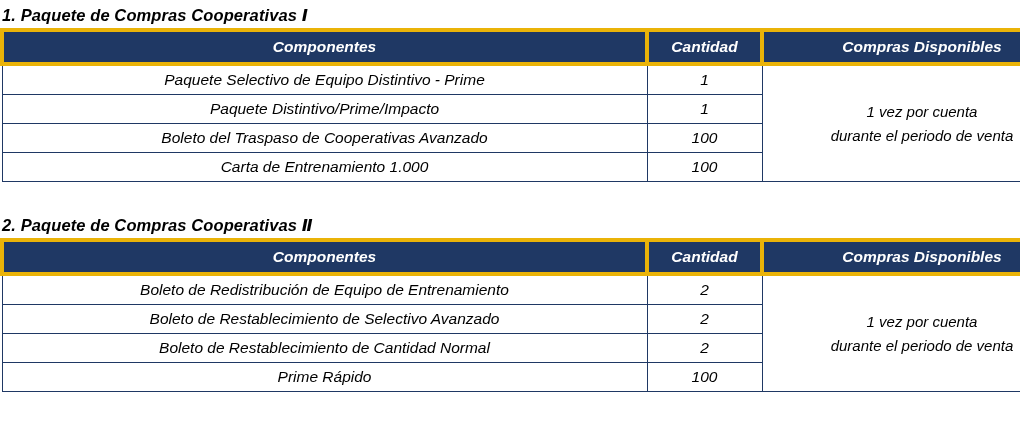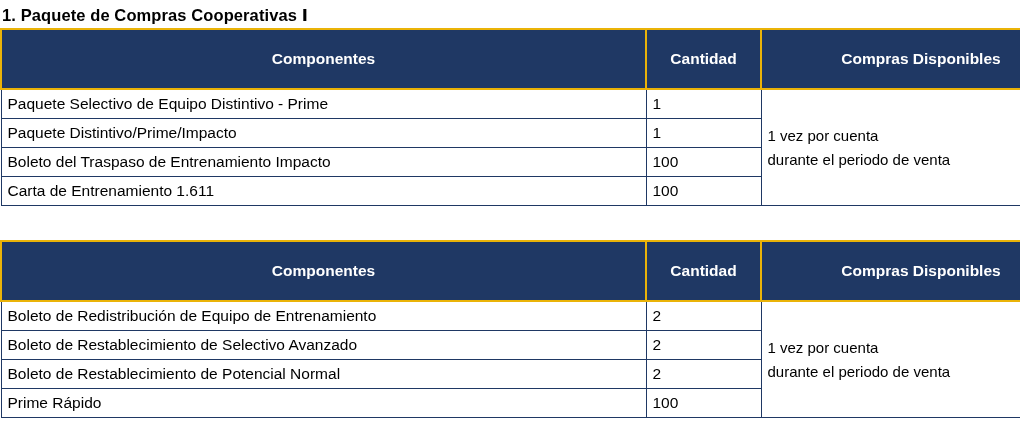--- a/index.html
+++ b/index.html
@@ -15,20 +15,21 @@
     overflow: hidden;
   }
   .page {
     width: 1020px;
     height: 434px;
     position: relative;
     box-sizing: border-box;
   }
   .section {
     width: 1020px;
+    font-style: italic;
   }
   .section-title {
     font-size: 16.5px;
     font-weight: bold;
     color: #000000;
     padding: 0 0 3px 2px;
     letter-spacing: 0.1px;
     white-space: nowrap;
   }
   .section-title .roman {
@@ -45,26 +46,27 @@
   table.pack col.c1 { width: 645px; }
   table.pack col.c2 { width: 115px; }
   table.pack col.c3 { width: 320px; }
   table.pack th {
     background: #1f3864;
     color: #ffffff;
     font-size: 15.5px;
     font-weight: bold;
     text-align: center;
     height: 26px;
-    border: 2px solid #eab308;
-    padding: 16px 4px;
+    border: 4px solid #eab308;
+    padding: 2px 4px;
     white-space: nowrap;
   }
   table.pack td {
     border: 1px solid #1f3864;
+    text-align: center;
     font-size: 15.5px;
     height: 28px;
     padding: 0 6px;
     color: #000000;
     white-space: nowrap;
   }
   table.pack td.avail {
     font-size: 15px;
     line-height: 1.55;
     vertical-align: middle;
@@ -110,34 +112,39 @@
           <td class="avail" rowspan="4">
             <div>1 vez por cuenta</div>
             <div>durante el periodo de venta</div>
           </td>
         </tr>
         <tr>
           <td>Paquete Distintivo/Prime/Impacto</td>
           <td>1</td>
         </tr>
         <tr>
-          <td>Boleto del Traspaso de Entrenamiento Impacto</td>
+          <td>Boleto del Traspaso de Cooperativas Avanzado</td>
           <td>100</td>
         </tr>
         <tr>
-          <td>Carta de Entrenamiento 1.611</td>
+          <td>Carta de Entrenamiento 1.000</td>
           <td>100</td>
         </tr>
       </tbody>
     </table>
   </div>
 
   <div class="spacer"></div>
 
   <div class="section">
+    <div class="section-title">
+      <span>2.</span>
+      <span>Paquete de Compras Cooperativas</span>
+      <span class="roman">Ⅱ</span>
+    </div>
     <table class="pack">
       <colgroup>
         <col class="c1">
           <col class="c2">
           <col class="c3">
       </colgroup>
       <thead>
         <tr>
           <th>Componentes</th>
           <th>Cantidad</th>
@@ -151,21 +158,21 @@
           <td class="avail" rowspan="4">
             <div>1 vez por cuenta</div>
             <div>durante el periodo de venta</div>
           </td>
         </tr>
         <tr>
           <td>Boleto de Restablecimiento de Selectivo Avanzado</td>
           <td>2</td>
         </tr>
         <tr>
-          <td>Boleto de Restablecimiento de Potencial Normal</td>
+          <td>Boleto de Restablecimiento de Cantidad Normal</td>
           <td>2</td>
         </tr>
         <tr>
           <td>Prime Rápido</td>
           <td>100</td>
         </tr>
       </tbody>
     </table>
   </div>
 

